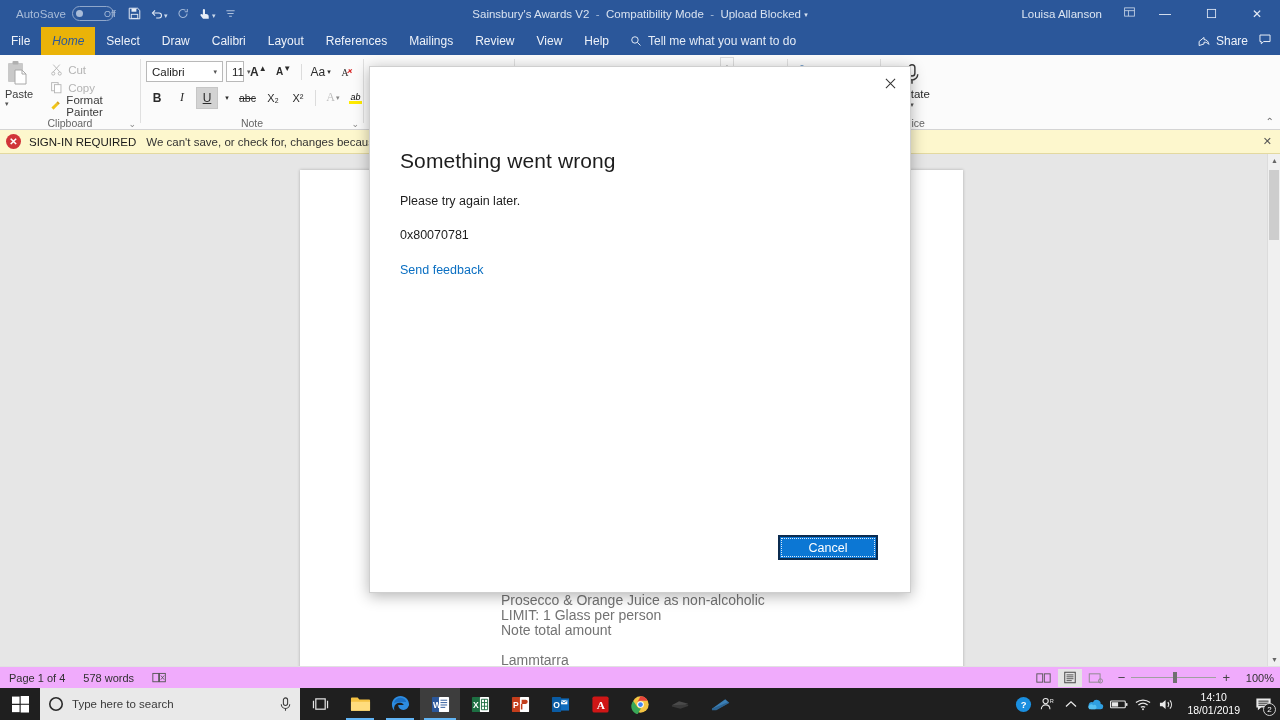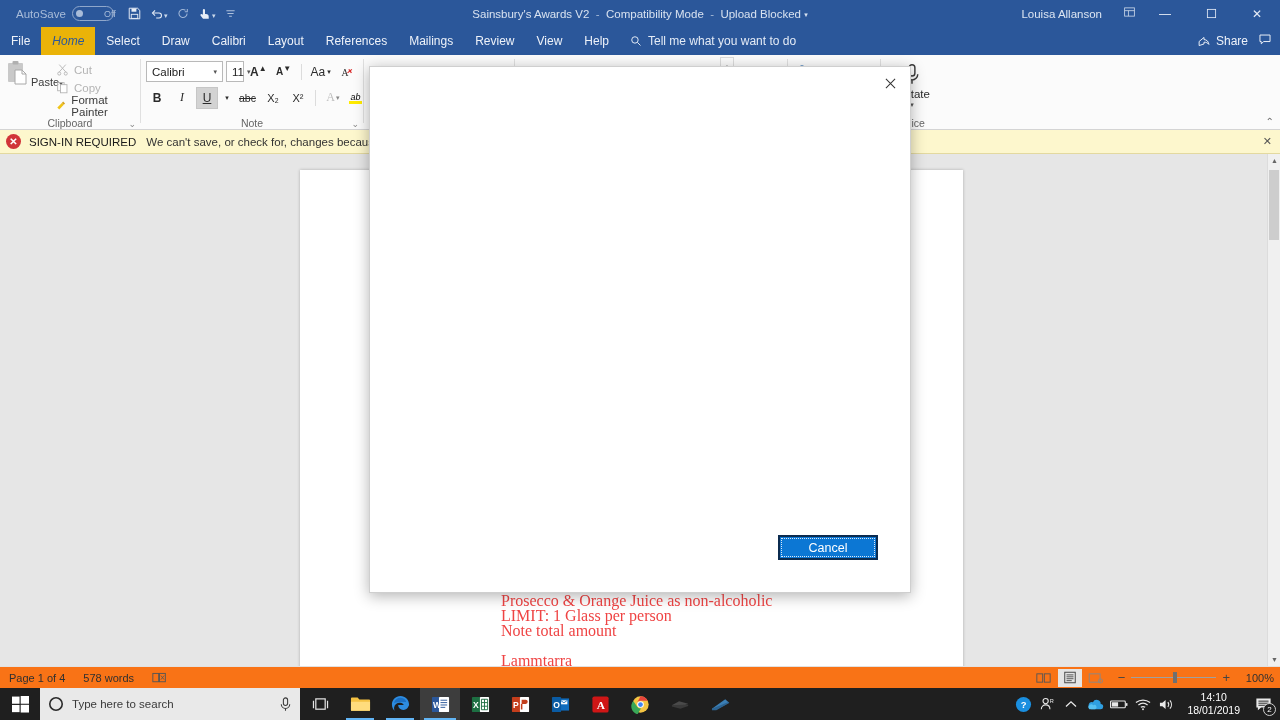--- a/index.html
+++ b/index.html
@@ -80,21 +80,21 @@
     height: 14px; font-size: 10.5px; color: #666; text-align: center; line-height: 14px;
     position: relative;
   }
   .rgroup-sep { width: 1px; background: #e0e0e0; margin: 4px 0 6px 0; flex: 0 0 auto; }
   .dlg-launcher {
     position: absolute; right: 4px; bottom: 1px; font-size: 9px; color: #888;
   }
 
   
   .paste-btn {
-    width: 48px; display: flex; align-items: flex-end;
+    width: 48px; display: flex; flex-direction: column; align-items: flex-start;
     font-size: 11px; color: #3b3b3b; padding-top: 2px;
   }
   .paste-ico { width: 26px; height: 28px; position: relative; }
   .clip-cmds { display: flex; flex-direction: column; padding-top: 3px; gap: 1px; }
   .clip-cmd {
     display: flex; align-items: center; gap: 5px; font-size: 11.5px; color: #b4b4b4;
     height: 17px; padding: 0 3px;
   }
   .clip-cmd.enabled { color: #3b3b3b; }
 
@@ -164,35 +164,35 @@
 
   
   .doc-canvas {
     position: absolute; left: 0; top: 154px; right: 0; bottom: 22px;
     background: #e6e6e6; overflow: hidden;
   }
   .doc-page {
     position: absolute; left: 300px; top: 16px; width: 663px; height: 600px;
     background: #fff; box-shadow: 0 0 3px rgba(0,0,0,0.25);
   }
-  .doc-line { position: absolute; font-size: 16px; color: #ef4444; white-space: nowrap; font-family: Liberation Serif, serif; }
+  .doc-line { position: absolute; font-size: 14px; color: #737373; white-space: nowrap; font-family: Liberation Sans, sans-serif; }
   .doc-line.bold { font-weight: bold; margin-top: 16px; }
   .doc-line.misspell { text-decoration: underline; text-decoration-color: #d33; text-decoration-style: wavy; }
   .doc-clip { position: absolute; left: 0; top: 0; width: 100%; height: 100%; overflow: hidden; }
   .vscroll {
     position: absolute; right: 0; top: 0; bottom: 0; width: 13px; background: #f0f0f0;
     border-left: 1px solid #dcdcdc;
   }
   .vscroll-thumb { position: absolute; left: 1px; top: 2px; width: 10px; height: 70px; background: #cdcdcd; }
   .vscroll-arrow { position: absolute; left: 0; width: 13px; height: 13px; font-size: 7px; color: #666; display: flex; align-items: center; justify-content: center; }
 
   
   .statusbar {
     position: absolute; left: 0; bottom: 0; width: 1280px; height: 22px;
-    background: #f97316; border-top: 1px solid #e1e1e1;
+    background: #f0abfc; border-top: 1px solid #e1e1e1;
     display: flex; align-items: center; font-size: 11px; color: #303030;
   }
   .sb-item { padding: 0 9px; white-space: nowrap; display: flex; align-items: center; gap: 4px; }
   .sb-right { margin-left: auto; display: flex; align-items: center; padding-right: 6px; gap: 2px; }
   .view-btn {
     width: 24px; height: 18px; display: flex; align-items: center; justify-content: center;
     color: #555; font-size: 11px;
   }
   .view-btn.active { background: #e4e4e4; }
   .zoom-slider { display: flex; align-items: center; gap: 6px; padding: 0 8px; }
@@ -645,20 +645,26 @@
   </div>
 
   <div class="dialog">
     <div class="dlg-titlebar">
       <span class="dlg-close">
         <svg width="11" height="11" viewBox="0 0 12 12">
             <path d="M1 1l10 10M11 1L1 11" stroke="#333" stroke-width="1.1"></path>
           </svg>
       </span>
     </div>
+    <div class="dlg-content">
+      <div class="dlg-heading">Something went wrong</div>
+      <div class="dlg-sub">Please try again later.</div>
+      <div class="dlg-code">0x80070781</div>
+      <a class="dlg-link">Send feedback</a>
+    </div>
     <div class="dlg-footer">
       <div class="btn-cancel">
         <span class="focusring">
           <span>Cancel</span>
         </span>
       </div>
     </div>
   </div>
 
   <div class="taskbar">

